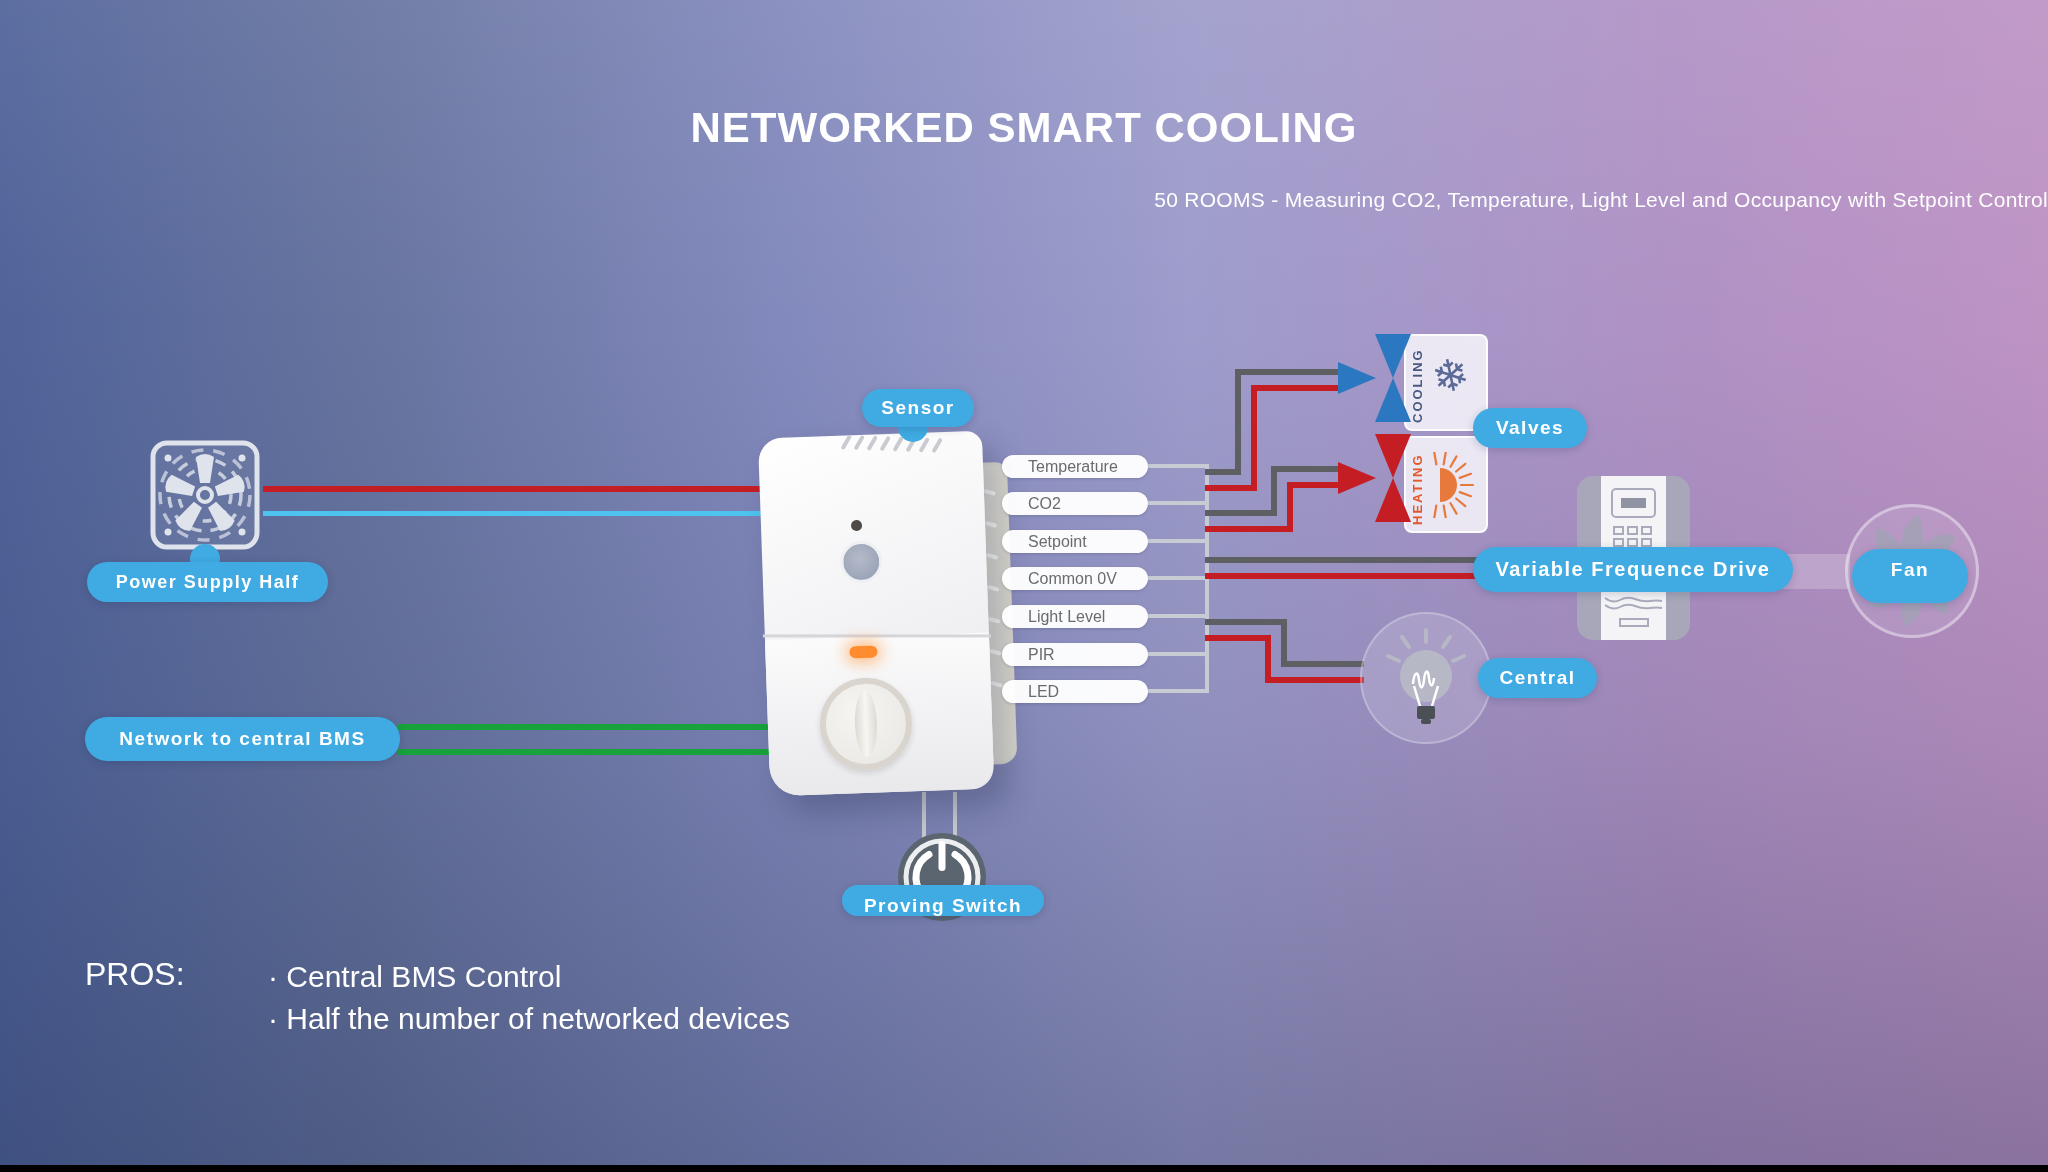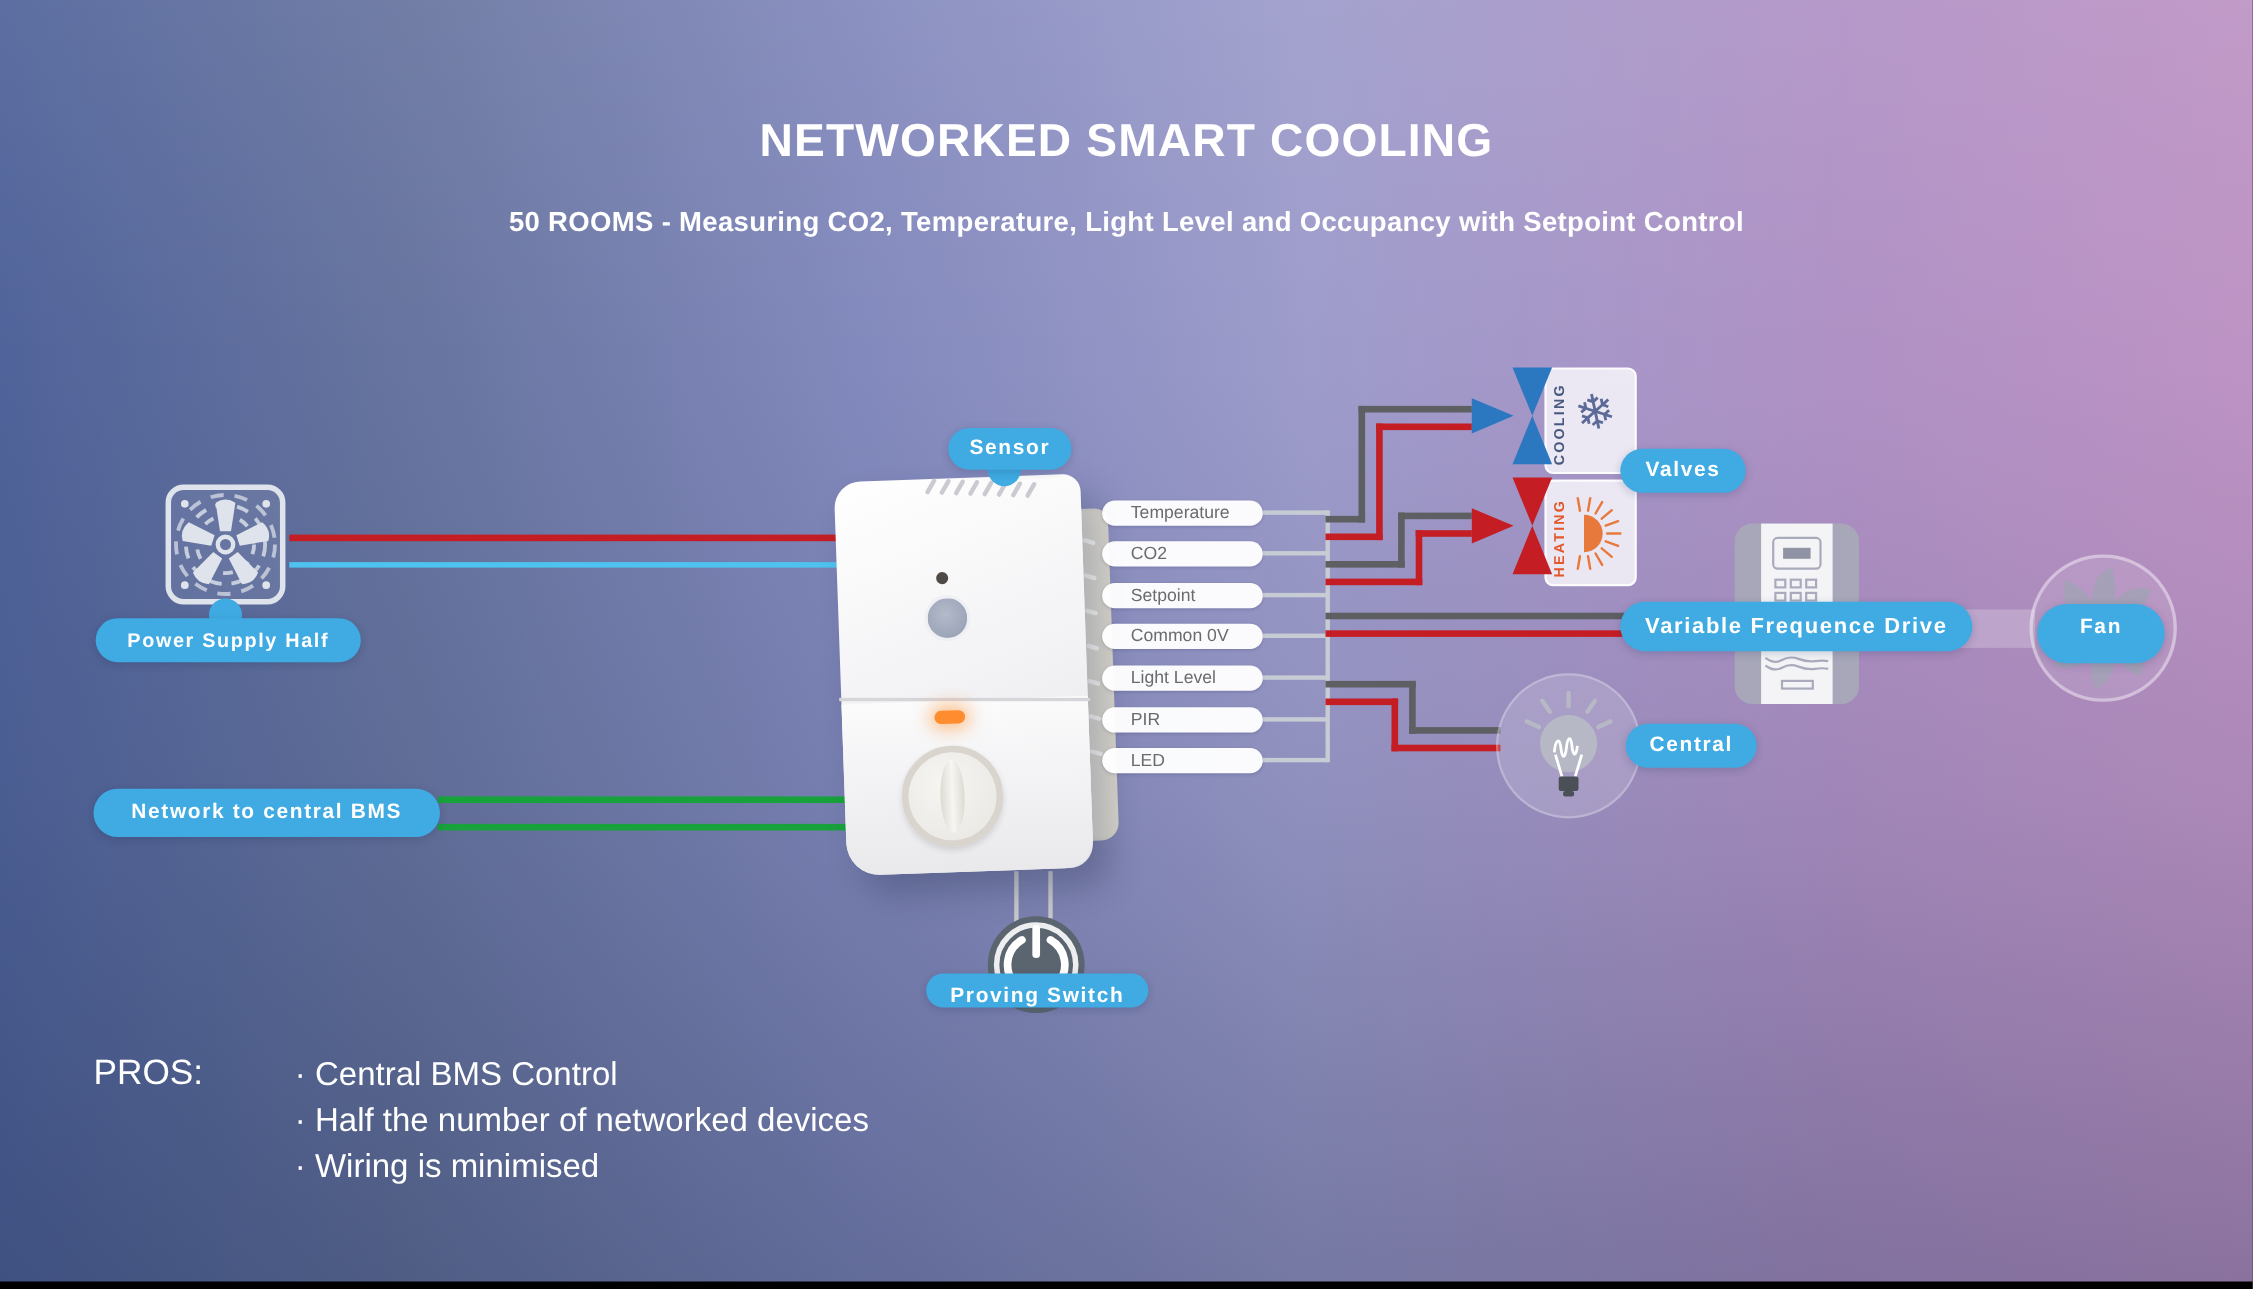--- a/index.html
+++ b/index.html
@@ -13,22 +13,22 @@
   .abs{position:absolute;}
   i.w{position:absolute;display:block;}
   .wd{background:var(--wire-dark,#5d5f62);}
   .wr{background:var(--wire-red,#c41e24);}
   .wb{background:var(--wire-blue,#4fc3ef);}
   .wgr{background:var(--wire-green,#18a23c);}
   .wl{background:var(--wire-light,#c7ccd4);}
   .wp{background:#c6c8cc;}
   .title{left:0;right:0;top:104px;text-align:center;color:#fff;font-weight:bold;
          font-size:42px;letter-spacing:1px;}
-  .subtitle{left:0;right:0;top:188px;text-align:center;color:#fff;font-weight:bold;
-         font-size:25px;letter-spacing:0.3px;}
+  .subtitle{left:0;right:0;top:188px;text-align:right;color:#fff;font-weight:normal;
+         font-size:21px;letter-spacing:0.3px;}
   .pill{position:absolute;background:var(--pill-blue,#3fabe2);color:#fff;font-weight:bold;
         text-align:center;border-radius:999px;box-shadow:0 2px 8px rgba(20,40,80,0.20);
         letter-spacing:1.5px;z-index:6;}
   .pill.s19{font-size:19px;}
   .bump{position:absolute;width:30px;height:30px;border-radius:50%;
         background:var(--pill-blue,#3fabe2);z-index:5;}
   .port{position:absolute;left:1002px;width:146px;height:23px;border-radius:12px;
         background:rgba(255,255,255,0.96);color:var(--port-text,#6a6b6e);
         font-size:16px;line-height:23px;padding-left:26px;box-sizing:border-box;
         box-shadow:0 1px 3px rgba(20,30,60,0.18);z-index:4;}
@@ -290,17 +290,16 @@
     <circle cx="46" cy="46" r="36" fill="none" stroke="#eceef0" stroke-width="5"></circle>
     <path d="M59,23.5 A26,26 0 1 1 33,23.5" fill="none" stroke="#fff" stroke-width="7" stroke-linecap="round"></path>
     <rect x="42.5" y="10" width="7" height="30" rx="3.5" fill="#fff"></rect>
   </svg>
   <div class="pill s19" style="left:842px;top:885px;width:202px;height:31px;line-height:41px">Proving Switch</div>
 
   <div class="pros" style="left:85px;top:956px;font-size:32px">PROS:</div>
   <div class="pros pros-items" style="left:268px;top:956px">
     <div>· Central BMS Control</div>
     <div>· Half the number of networked devices</div>
-    <div>· Wiring is minimised</div>
   </div>
 
   <div class="blackbar"></div>
 </div>
 
 </body></html>

